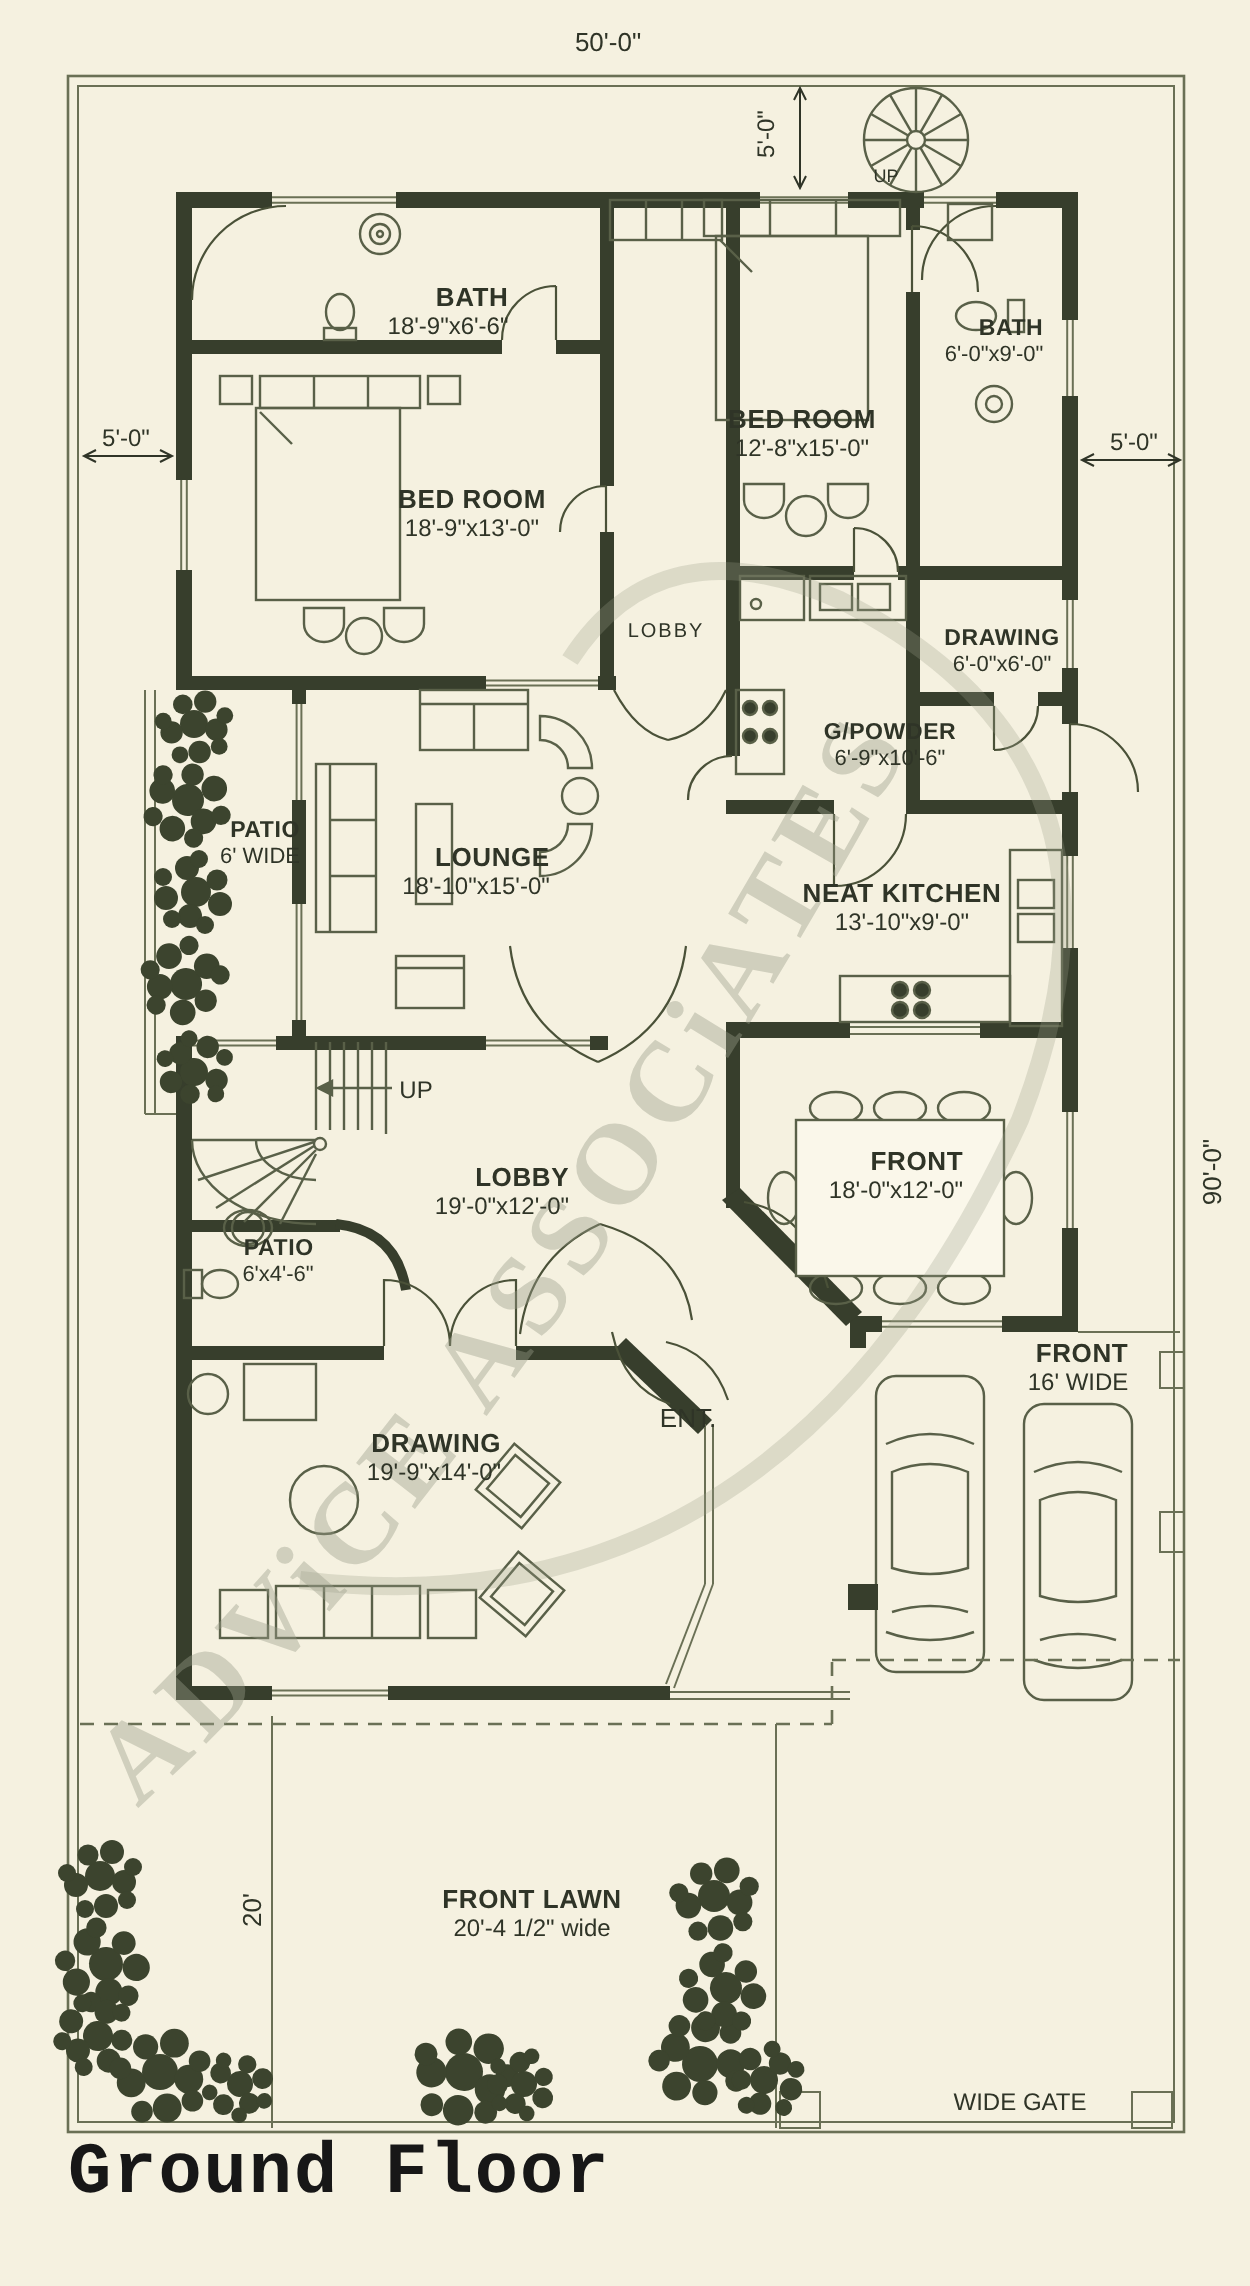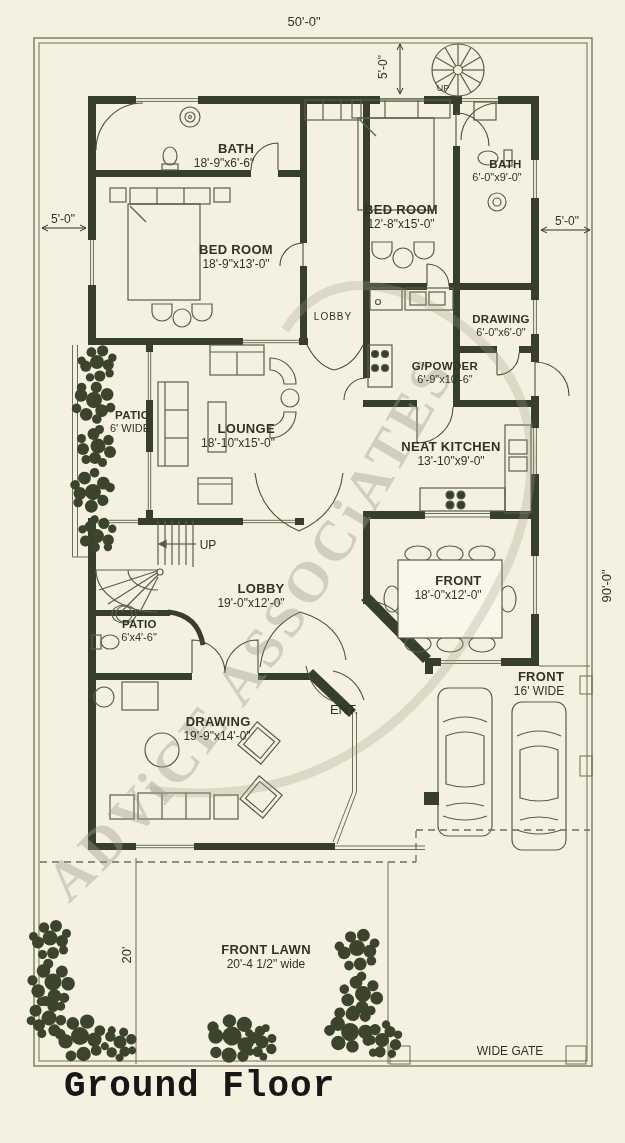--- a/index.html
+++ b/index.html
@@ -29,21 +29,21 @@
     color:var(--text);line-height:1.12;white-space:nowrap;z-index:2;}
   .room-name{font-weight:bold;font-size:13px;letter-spacing:.3px;text-align:right;}
   .room-size{font-size:12px;}
   .sm .room-name{font-size:11.5px;}
   .sm .room-size{font-size:11px;}
   .tag{position:absolute;transform:translate(-50%,-50%);color:var(--text);
     white-space:nowrap;z-index:2;font-size:12px;}
   .rot{transform:translate(-50%,-50%) rotate(-90deg);}
   .fs9{font-size:9px;} .fs10{font-size:10px;letter-spacing:1px;} .fs13{font-size:13px;}
   .title{position:absolute;left:34px;top:1066px;z-index:2;color:var(--title);
-    font-family:"Liberation Mono",monospace;font-weight:bold;font-size:36px;letter-spacing:1px;margin-left:30px;}
+    font-family:"Liberation Mono",monospace;font-weight:bold;font-size:36px;letter-spacing:1px;}
 </style>
 </head>
 <body>
 
 <div class="canvas">
 
 <svg class="plan-svg" width="625" height="1143" viewBox="0 0 625 1143">
   <defs>
     <g id="shrub">
       <circle cx="0" cy="0" r="5"></circle>

